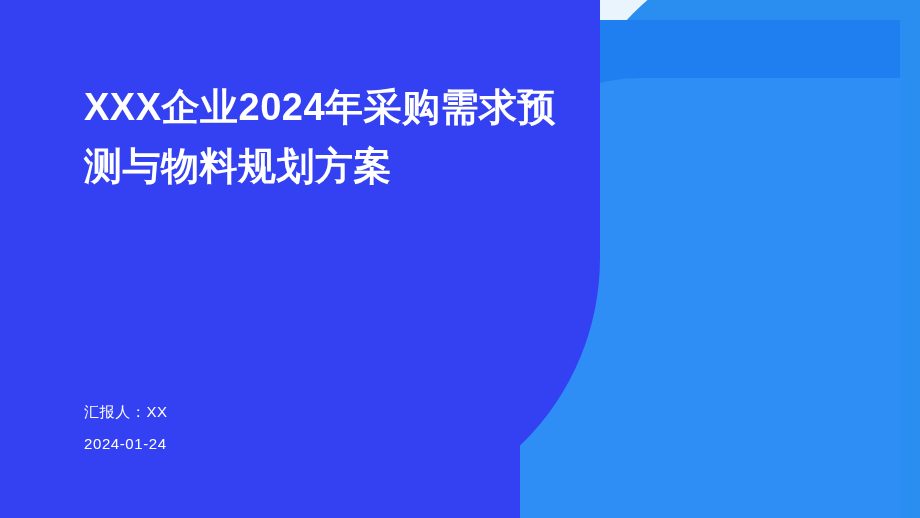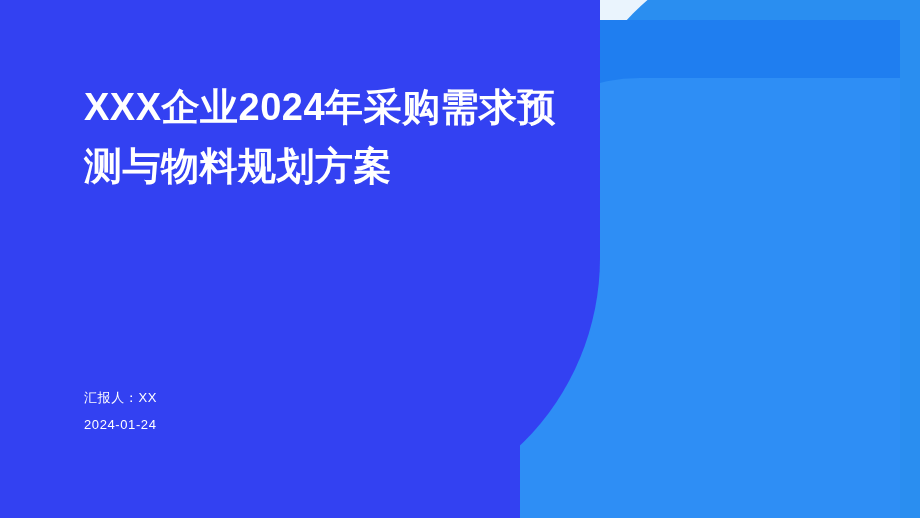--- a/index.html
+++ b/index.html
@@ -97,23 +97,23 @@
     color: #ffffff;
     font-size: 38px;
     line-height: 1.55;
     font-weight: bold;
     letter-spacing: 0.5px;
     white-space: pre-wrap;
   }
   .meta {
     position: absolute;
     left: 0;
-    top: 384px;
+    top: 396px;
     color: #ffffff;
-    font-size: 13px;
+    font-size: 15px;
     line-height: 2.1;
     letter-spacing: 0.6px;
   }
   .meta div {
     white-space: pre;
   }
 </style>
 </head>
 <body>
 

